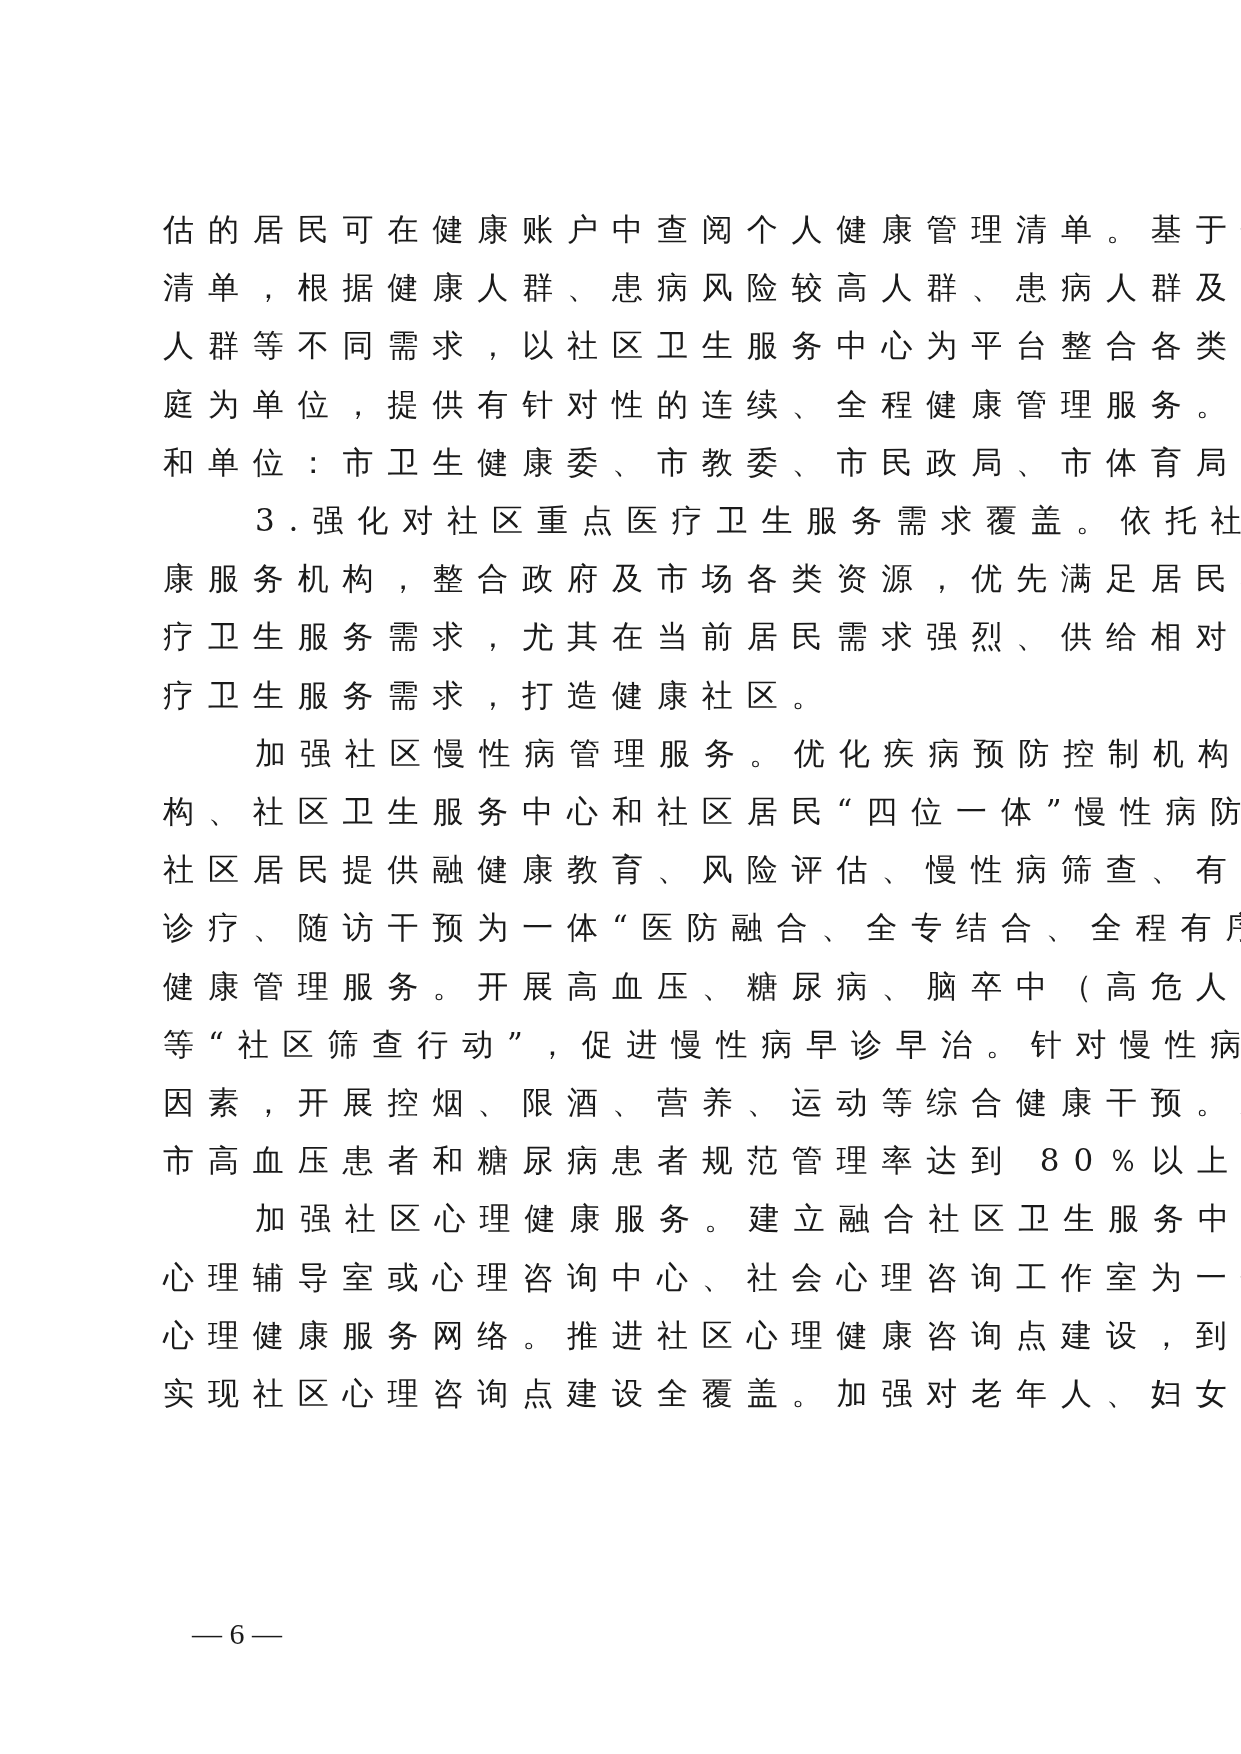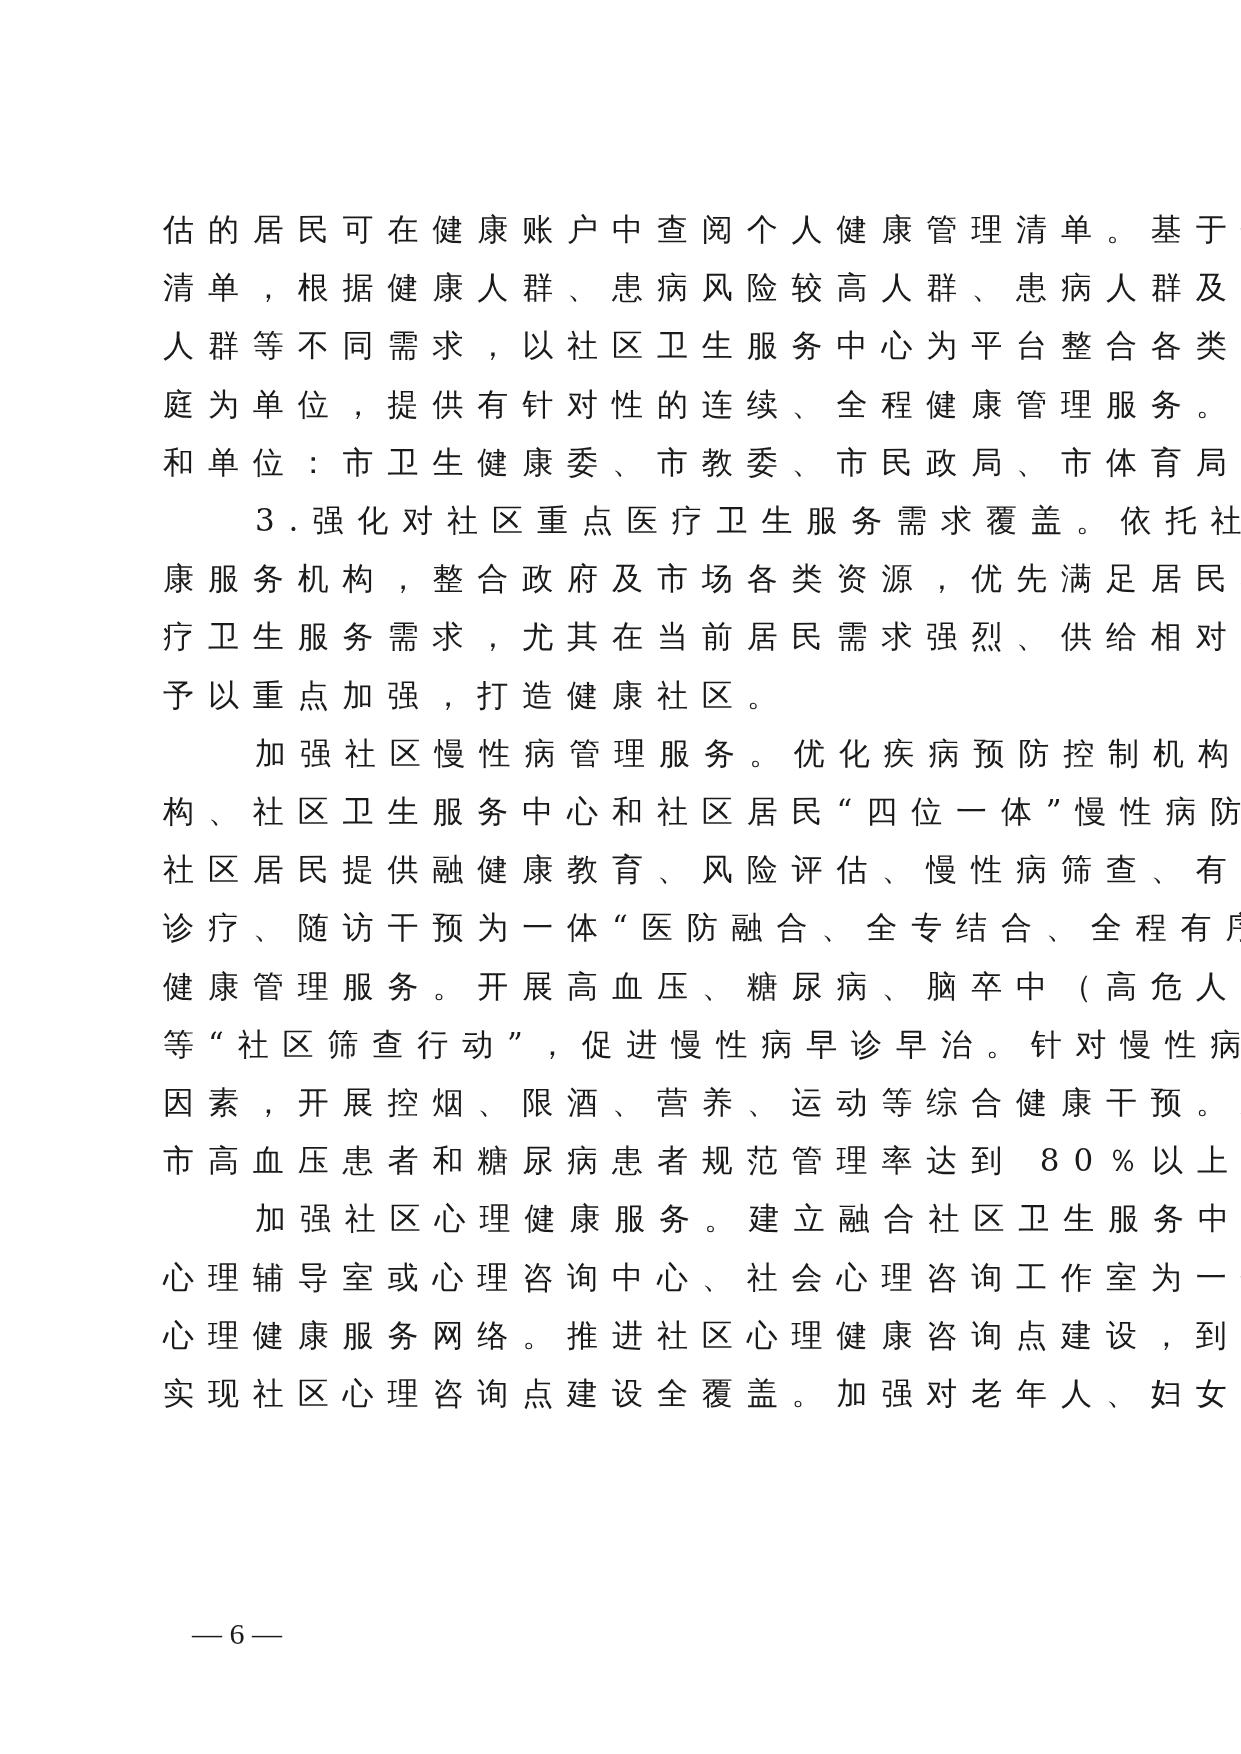--- a/index.html
+++ b/index.html
@@ -40,21 +40,21 @@
         <span class="line" style="width: 922px;">估的居民可在健康账户中查阅个人健康管理清单。基于健康管理</span>
         <span class="line" style="width: 922px;">清单，根据健康人群、患病风险较高人群、患病人群及疾病恢复期</span>
         <span class="line" style="width: 922px;">人群等不同需求，以社区卫生服务中心为平台整合各类资源，以家</span>
         <span class="line" style="width: 922px;">庭为单位，提供有针对性的连续、全程健康管理服务。（责任部门</span>
         <span class="line last" style="width: 922px;">和单位：市卫生健康委、市教委、市民政局、市体育局、各区政府）</span>
       </div>
       <div class="para">
         <span class="line" style="padding-left: 92px; width: 830px;">3.强化对社区重点医疗卫生服务需求覆盖。依托社区各类健</span>
         <span class="line" style="width: 922px;">康服务机构，整合政府及市场各类资源，优先满足居民社区重点医</span>
         <span class="line" style="width: 922px;">疗卫生服务需求，尤其在当前居民需求强烈、供给相对不足的方面</span>
-        <span class="line last" style="width: 922px;">予以重点加强，打造健康社区。</span>
+        <span class="line last" style="width: 922px;">疗卫生服务需求，打造健康社区。</span>
       </div>
       <div class="para">
         <span class="line" style="padding-left: 92px; width: 830px;">加强社区慢性病管理服务。优化疾病预防控制机构、医疗机</span>
         <span class="line" style="width: 922px;">构、社区卫生服务中心和社区居民“四位一体”慢性病防治模式，向</span>
         <span class="line" style="width: 922px;">社区居民提供融健康教育、风险评估、慢性病筛查、有序分诊、规范</span>
         <span class="line" style="width: 922px;">诊疗、随访干预为一体“医防融合、全专结合、全程有序”的慢性病</span>
         <span class="line" style="width: 922px;">健康管理服务。开展高血压、糖尿病、脑卒中（高危人群）、大肠癌</span>
         <span class="line" style="width: 922px;">等“社区筛查行动”，促进慢性病早诊早治。针对慢性病主要危险</span>
         <span class="line" style="width: 922px;">因素，开展控烟、限酒、营养、运动等综合健康干预。到 2020 年，本</span>
         <span class="line last" style="width: 922px;">市高血压患者和糖尿病患者规范管理率达到 80％以上。</span>

